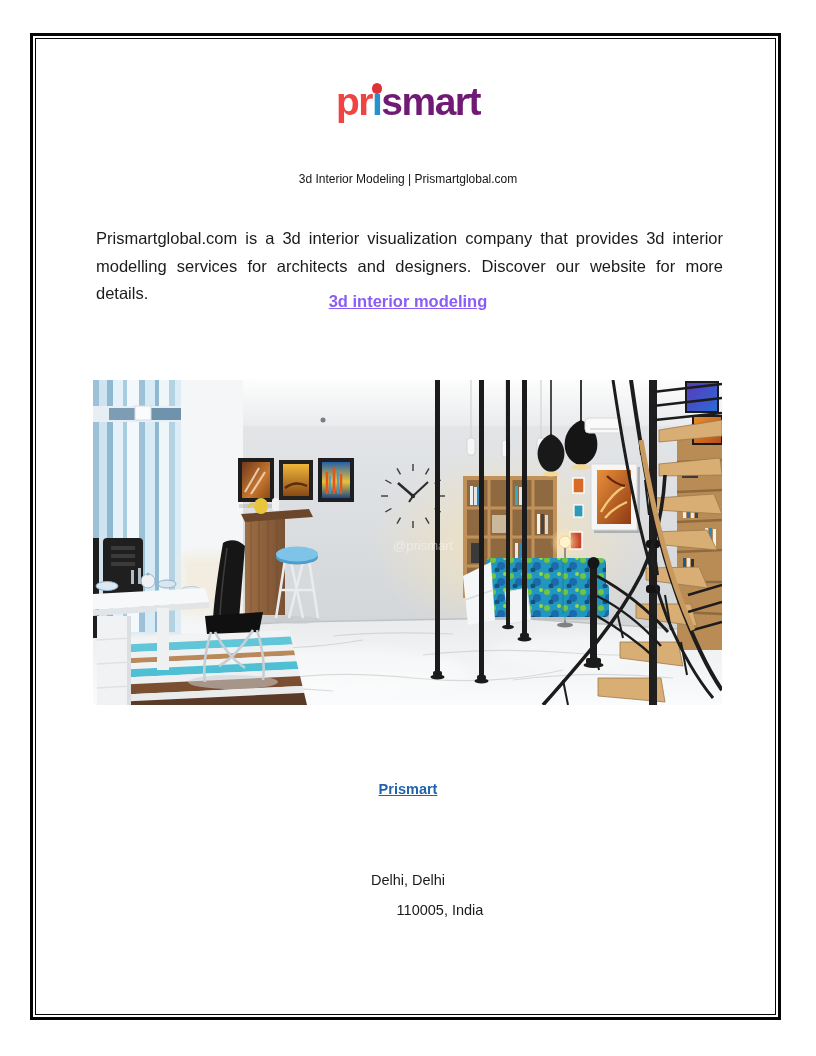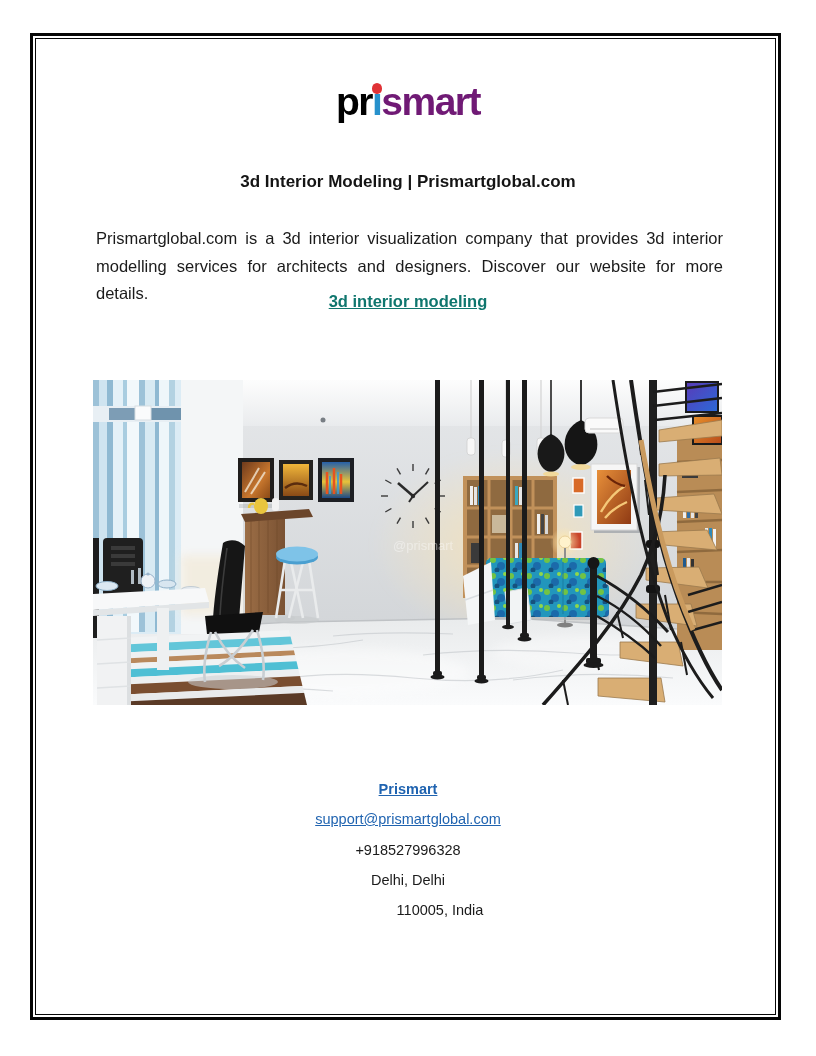--- a/index.html
+++ b/index.html
@@ -4,32 +4,32 @@
 <style>
   html,body{margin:0;padding:0;}
   body{width:816px;height:1056px;background:#ffffff;font-family:"Liberation Sans",sans-serif;}
   .page{position:relative;width:816px;height:1056px;background:#ffffff;overflow:hidden;}
 
   .frame-outer{position:absolute;left:30px;top:33px;width:745px;height:981px;border:3px solid #060606;}
   .frame-inner{position:absolute;left:2px;top:2px;right:2px;bottom:2px;border:1px solid #060606;}
 
   .logo{position:absolute;top:82px;left:0;width:100%;text-align:center;
         font-size:39px;font-weight:bold;letter-spacing:-1.5px;line-height:1;}
-  .logo-red{color:#000000;}
+  .logo-red{color:#ef4444;}
   .logo-blue{color:#701a75;}
   .logo-i{position:relative;color:#2791cc;display:inline-block;}
   .logo-i::after{content:'';position:absolute;left:50%;top:1px;transform:translateX(-50%);
         width:10px;height:11px;border-radius:50% 50% 46% 46%;background:#e03236;}
 
   .doc-title{position:absolute;top:172px;left:0;width:100%;text-align:center;
-        font-size:17px;font-weight:bold;color:#141414;}
+        font-size:12px;font-weight:normal;color:#141414;}
   .doc-paragraph{position:absolute;top:201px;left:96px;width:627px;
         font-size:16.5px;line-height:27.6px;text-align:justify;color:#1b1b1b;margin-top:24px;}
   .doc-link-wrap{position:absolute;top:292px;left:0;width:100%;text-align:center;}
-  .doc-link{color:#0f766e;font-weight:bold;font-size:16.5px;text-decoration:underline;}
+  .doc-link{color:#8b5cf6;font-weight:bold;font-size:16.5px;text-decoration:underline;}
 
   .photo{position:absolute;left:93px;top:380px;width:629px;height:325px;background:#be185d;}
   .photo svg{display:block;width:100%;height:100%;}
 
   .footer-line{position:absolute;left:0;width:100%;text-align:center;font-size:14.5px;color:#1b1b1b;}
   .f-company{top:781px;}
   .f-email{top:811px;}
   .f-phone{top:842px;}
   .f-city{top:872px;}
   .f-postal{top:902px;padding-left:32px;}
@@ -454,19 +454,15 @@
         </g>
       </g>
 
       <text x="300" y="170" font-size="13" fill="#ffffff" opacity="0.4" font-family="Liberation Sans, sans-serif">@prismart</text>
     </svg>
   </div>
 
   <div class="footer-line f-company">
     <a class="blue-link bold">Prismart</a>
   </div>
-  <div class="footer-line f-email">
-    <a class="blue-link">support@prismartglobal.com</a>
-  </div>
-  <div class="footer-line f-phone">+918527996328</div>
   <div class="footer-line f-city">Delhi, Delhi</div>
   <div class="footer-line f-postal">110005, India</div>
 </div>
 
 </body></html>

